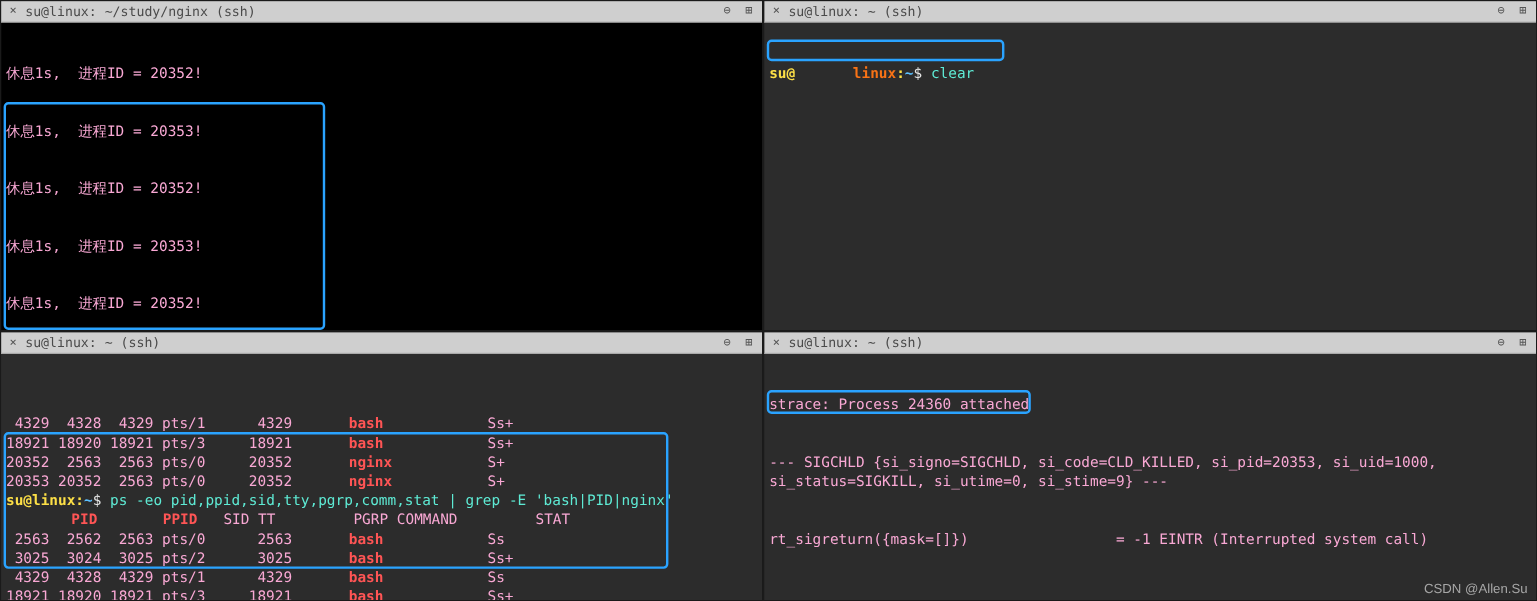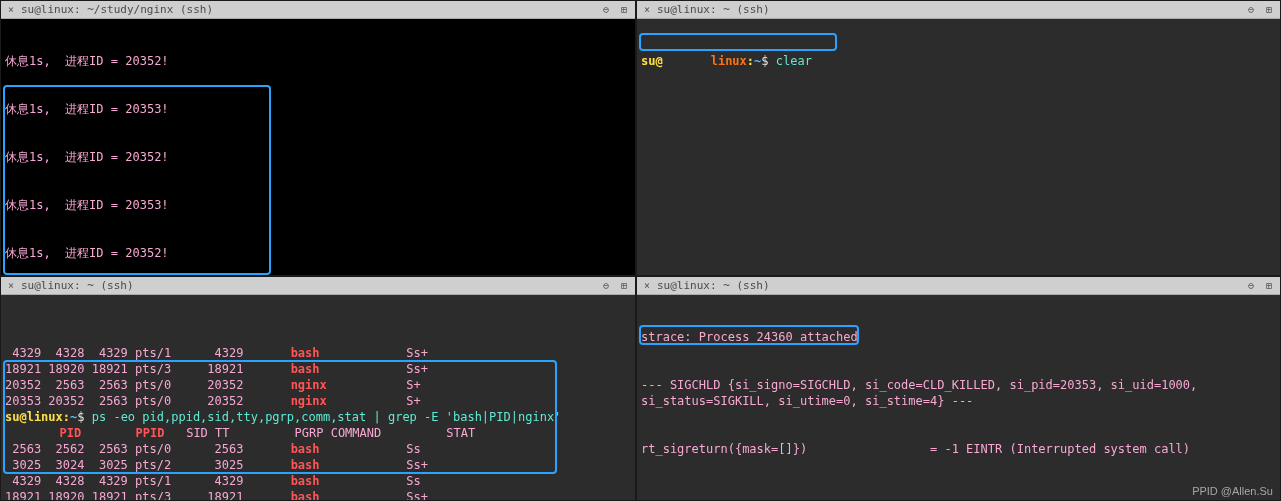--- a/index.html
+++ b/index.html
@@ -89,23 +89,23 @@
   <div class="pane">
     <div class="titlebar">
       <span class="tb-close">×</span>
       <span>su@linux: ~ (ssh)</span>
       <span class="tb-spacer"></span>
       <span class="tb-icon">⊖</span>
       <span class="tb-icon">⊞</span>
     </div>
     <div class="term dark">
       <div class="line cw">strace: Process 24360 attached</div>
-      <div class="line cw" style="white-space:pre-wrap;">--- SIGCHLD {si_signo=SIGCHLD, si_code=CLD_KILLED, si_pid=20353, si_uid=1000, si_status=SIGKILL, si_utime=0, si_stime=4} ---</div>
+      <div class="line cw" style="white-space:pre-wrap;">--- SIGCHLD {si_signo=SIGCHLD, si_code=CLD_KILLED, si_pid=20353, si_uid=1000, si_status=SIGKILL, si_utime=0, si_stime=9} ---</div>
       <div class="line cw">rt_sigreturn({mask=[]})                 = -1 EINTR (Interrupted system call)</div>
       
       
       <div class="hilite-blue" style="left:2px; top:30px; width:220px; height:20px;"></div>
     </div>
   </div>
 
 </div>
 
-<div class="watermark">PPID @Allen.Su</div>
+<div class="watermark">CSDN @Allen.Su</div>
 
 </body></html>

